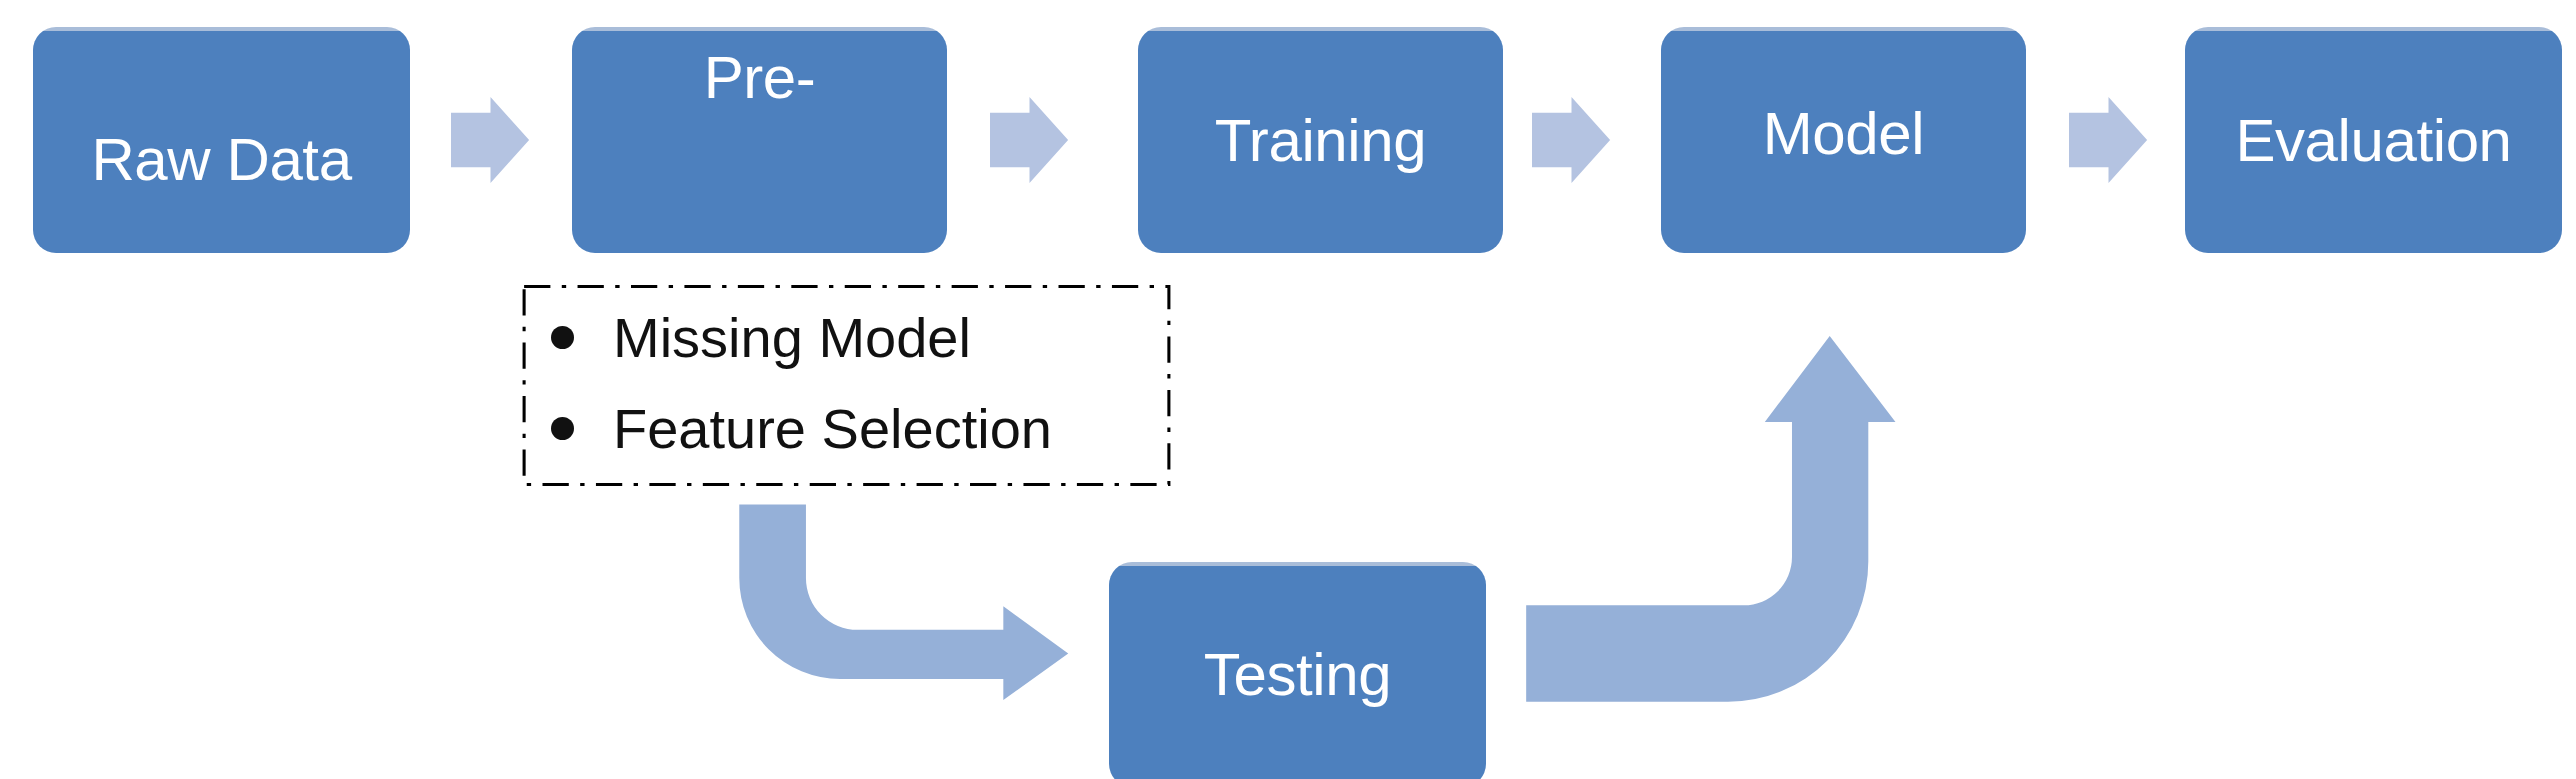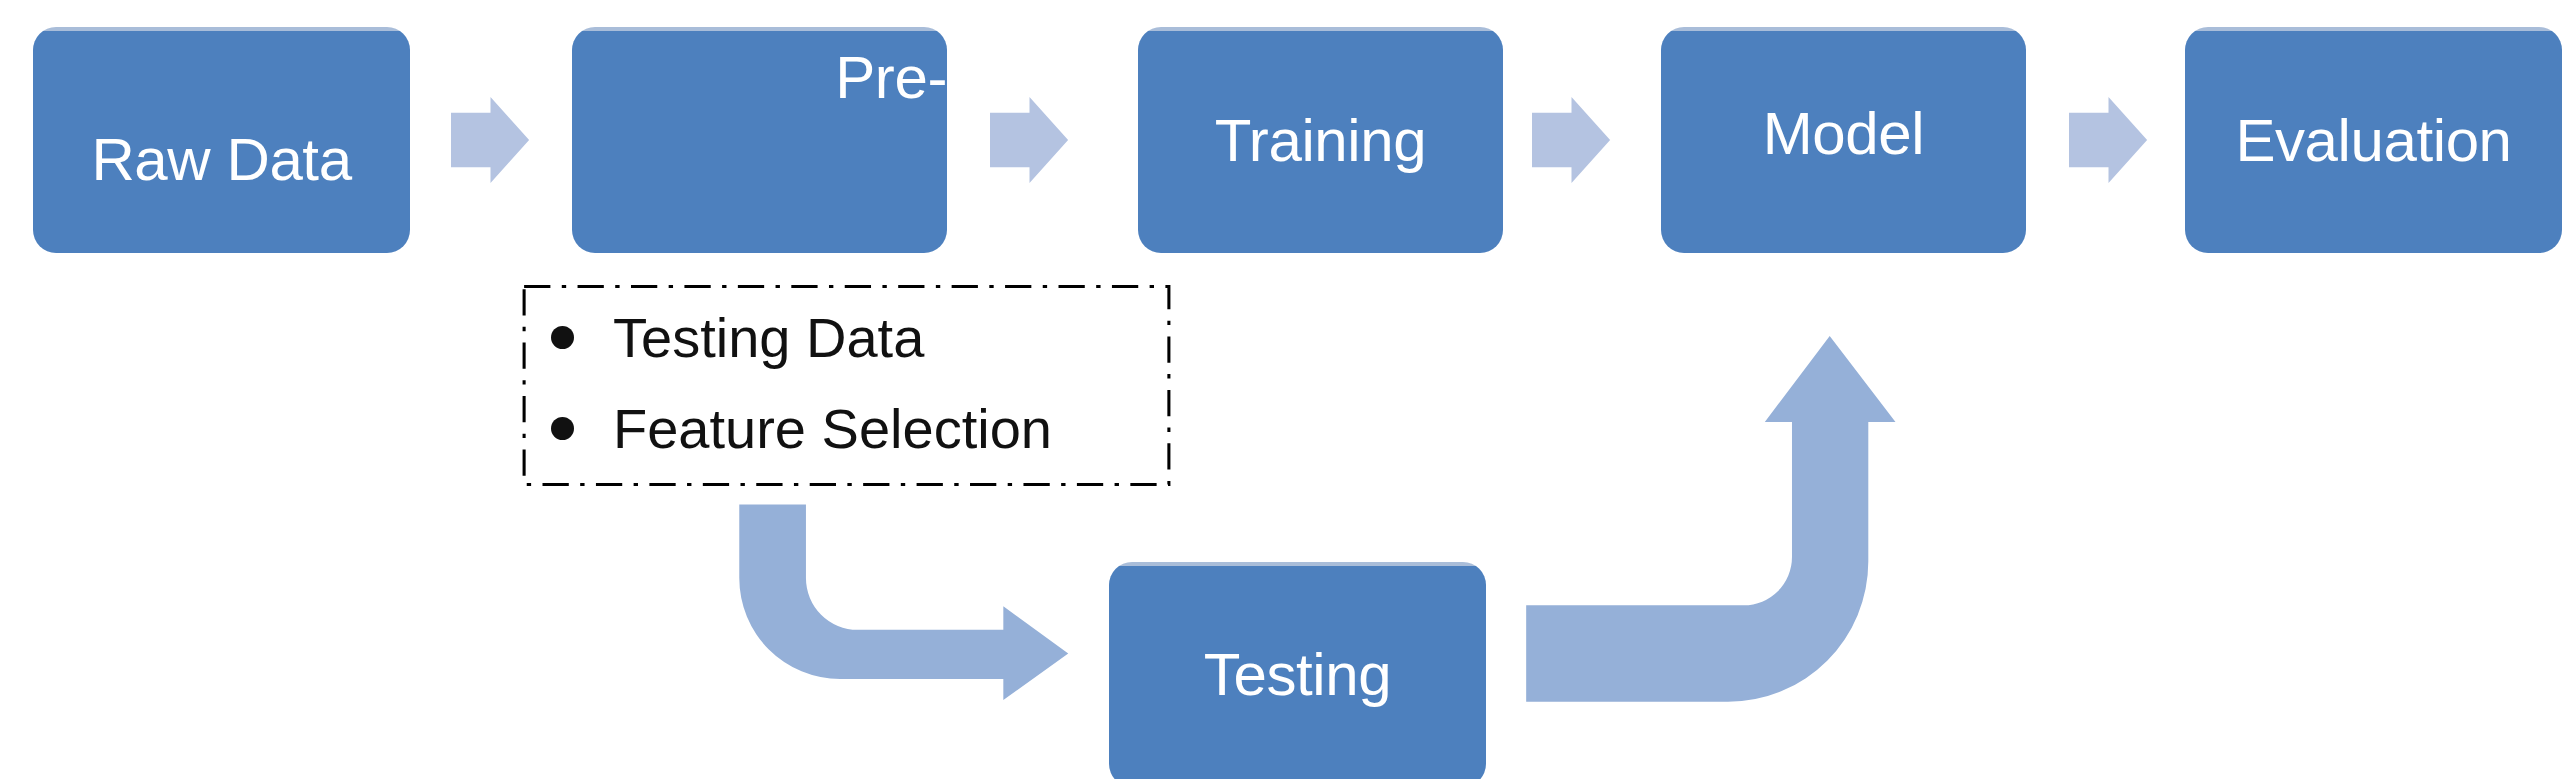--- a/index.html
+++ b/index.html
@@ -20,21 +20,21 @@
     background: linear-gradient(var(--box-top-edge, #a9bdd9) 0 4.4px, var(--box-fill, #4d80be) 4.4px);
     color: var(--box-text, #ffffff);
     display: flex;
     align-items: center;
     justify-content: center;
     font-size: 60px;
     letter-spacing: -0.4px;
     text-align: center;
   }
   #box-raw      { left: 33px;   width: 377px; }
-  #box-pre      { left: 572px;  width: 375px; align-items: flex-start; padding-top: 14px; line-height: 1.24; justify-content: flex-end; }
+  #box-pre      { left: 572px;  width: 375px; align-items: flex-start; padding-top: 14px; line-height: 1.24; }
   #box-training { left: 1138px; width: 365px; }
   #box-model    { left: 1661px; width: 365px; }
   #box-eval     { left: 2185px; width: 377px; }
   #box-testing  {
     left: 1109px; top: 562px; width: 377px; height: 225px;
     position: absolute; box-sizing: border-box; border-radius: 23px;
     background: linear-gradient(var(--box-top-edge, #a9bdd9) 0 4.4px, var(--box-fill, #4d80be) 4.4px);
     color: var(--box-text, #ffffff);
     display: flex; align-items: center; justify-content: center;
     font-size: 60px; letter-spacing: -0.4px;
@@ -131,21 +131,21 @@
   </svg>
   <svg class="flow-arrow" id="arrow-4" viewBox="0 0 90 98">
     <polygon points="0,18 45,18 45,0 89,49 45,98 45,80 0,80"></polygon>
   </svg>
 
   <svg class="note-border-svg" viewBox="0 0 744 234">
     <rect x="4" y="4" width="736" height="226"></rect>
   </svg>
   <div class="note-line" id="note-line-1">
     <span class="bullet-dot"></span>
-    <span>Testing Data</span>
+    <span>Missing Model</span>
   </div>
   <div class="note-line" id="note-line-2">
     <span class="bullet-dot"></span>
     <span>Feature Selection</span>
   </div>
 
   <div id="box-testing">
     <span>Testing</span>
   </div>
 

